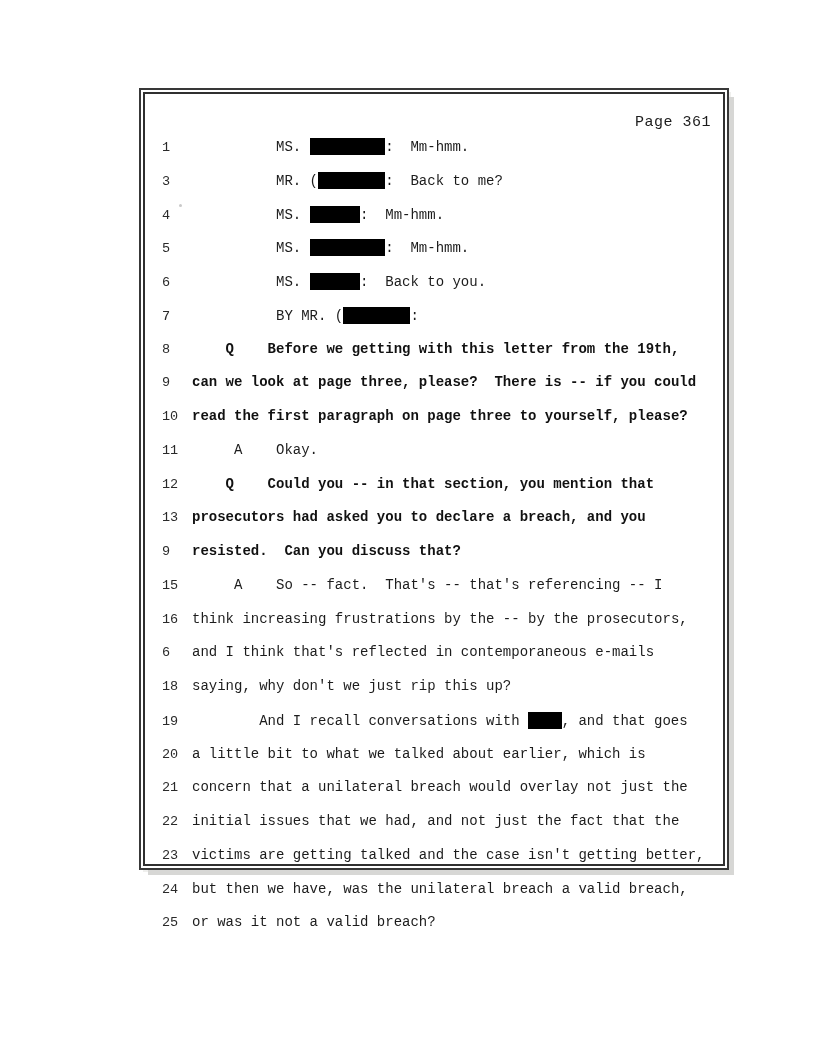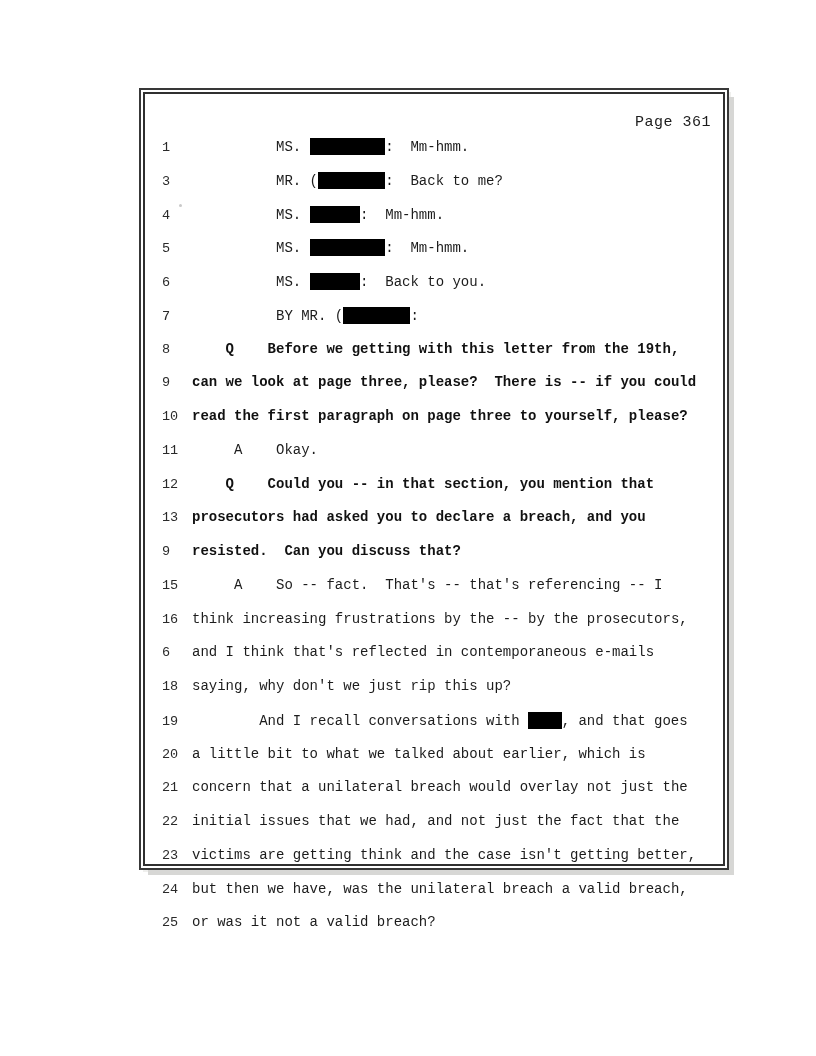--- a/index.html
+++ b/index.html
@@ -85,19 +85,19 @@
         <div class="t-row bold"><span class="t-num">13</span><span class="t-text">prosecutors had asked you to declare a breach, and you</span></div>
         <div class="t-row bold"><span class="t-num">9</span><span class="t-text">resisted.  Can you discuss that?</span></div>
         <div class="t-row"><span class="t-num">15</span><span class="t-text">     A    So -- fact.  That's -- that's referencing -- I</span></div>
         <div class="t-row"><span class="t-num">16</span><span class="t-text">think increasing frustrations by the -- by the prosecutors,</span></div>
         <div class="t-row"><span class="t-num">6</span><span class="t-text">and I think that's reflected in contemporaneous e-mails</span></div>
         <div class="t-row"><span class="t-num">18</span><span class="t-text">saying, why don't we just rip this up?</span></div>
         <div class="t-row"><span class="t-num">19</span><span class="t-text">        And I recall conversations with <span class="redact" style="width: 4ch;"></span>, and that goes</span></div>
         <div class="t-row"><span class="t-num">20</span><span class="t-text">a little bit to what we talked about earlier, which is</span></div>
         <div class="t-row"><span class="t-num">21</span><span class="t-text">concern that a unilateral breach would overlay not just the</span></div>
         <div class="t-row"><span class="t-num">22</span><span class="t-text">initial issues that we had, and not just the fact that the</span></div>
-        <div class="t-row"><span class="t-num">23</span><span class="t-text">victims are getting think and the case isn't getting better,</span></div>
+        <div class="t-row"><span class="t-num">23</span><span class="t-text">victims are getting talked and the case isn't getting better,</span></div>
         <div class="t-row"><span class="t-num">24</span><span class="t-text">but then we have, was the unilateral breach a valid breach,</span></div>
         <div class="t-row"><span class="t-num">25</span><span class="t-text">or was it not a valid breach?</span></div>
       </div>
     <div class="speck" style="left:34px; top:110px;"></div>
   </div>
 </div>
 
 </body></html>

